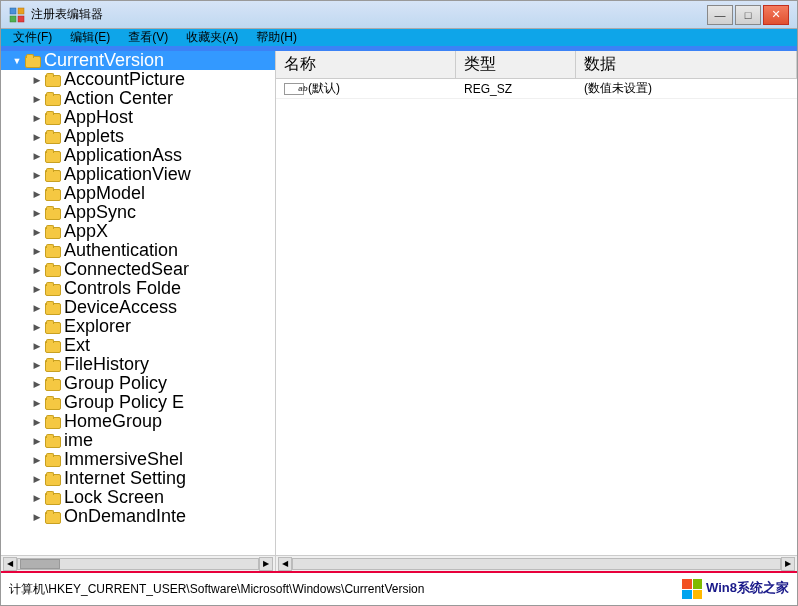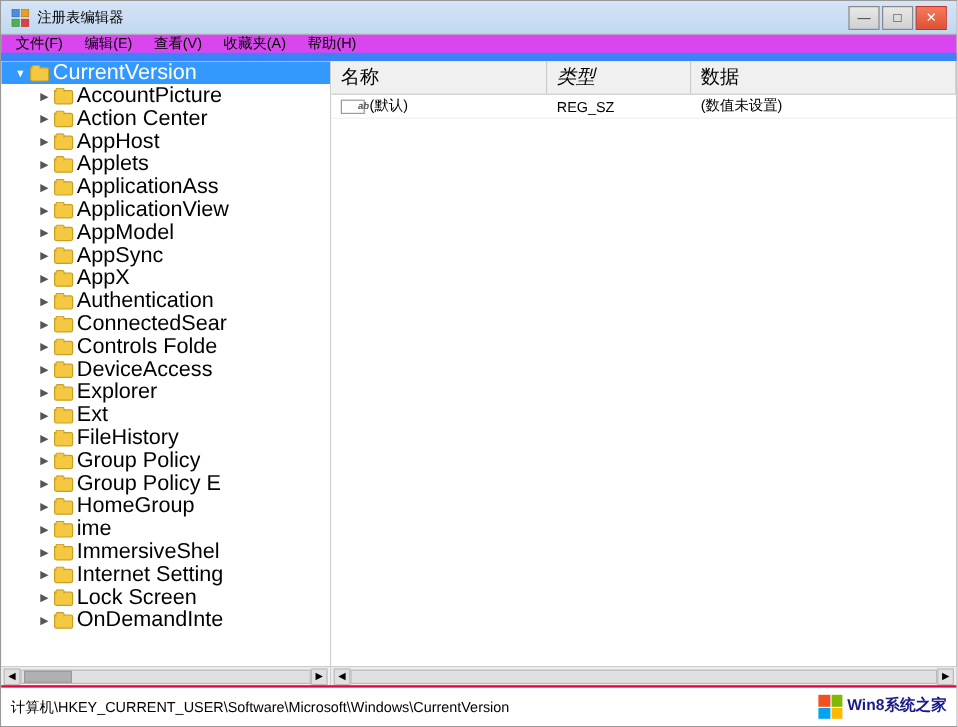--- a/index.html
+++ b/index.html
@@ -68,25 +68,25 @@
     }
     .tb-btn.close {
       background: linear-gradient(to bottom, #f47b5e, #e05030);
       color: #fff;
       border-color: #c03020;
     }
 
     
     .menu-bar {
       height: 22px;
-      background: #d946ef;
+      background: #0ea5e9;
       display: flex;
       align-items: center;
       padding: 0 4px;
-      border-bottom: 7px solid #3b82f6;
+      border-bottom: 5px solid #3b82f6;
       flex-shrink: 0;
       gap: 2px;
     }
 
     .menu-item {
       padding: 2px 8px;
       cursor: pointer;
       font-size: 12px;
       color: #000;
     }
@@ -220,21 +220,21 @@
 
     .col-header {
       padding: 3px 8px;
       font-size: 16px;
       font-weight: normal;
       color: #000;
       border-right: 1px solid #ccc;
       cursor: pointer;
     }
     .col-name { width: 180px; }
-    .col-type { width: 120px; font-style: italic; }
+    .col-type { width: 120px; }
     .col-data { flex: 1; }
 
     .table-body {
       flex: 1;
       overflow-y: auto;
     }
 
     .table-row {
       display: flex;
       height: 20px;

